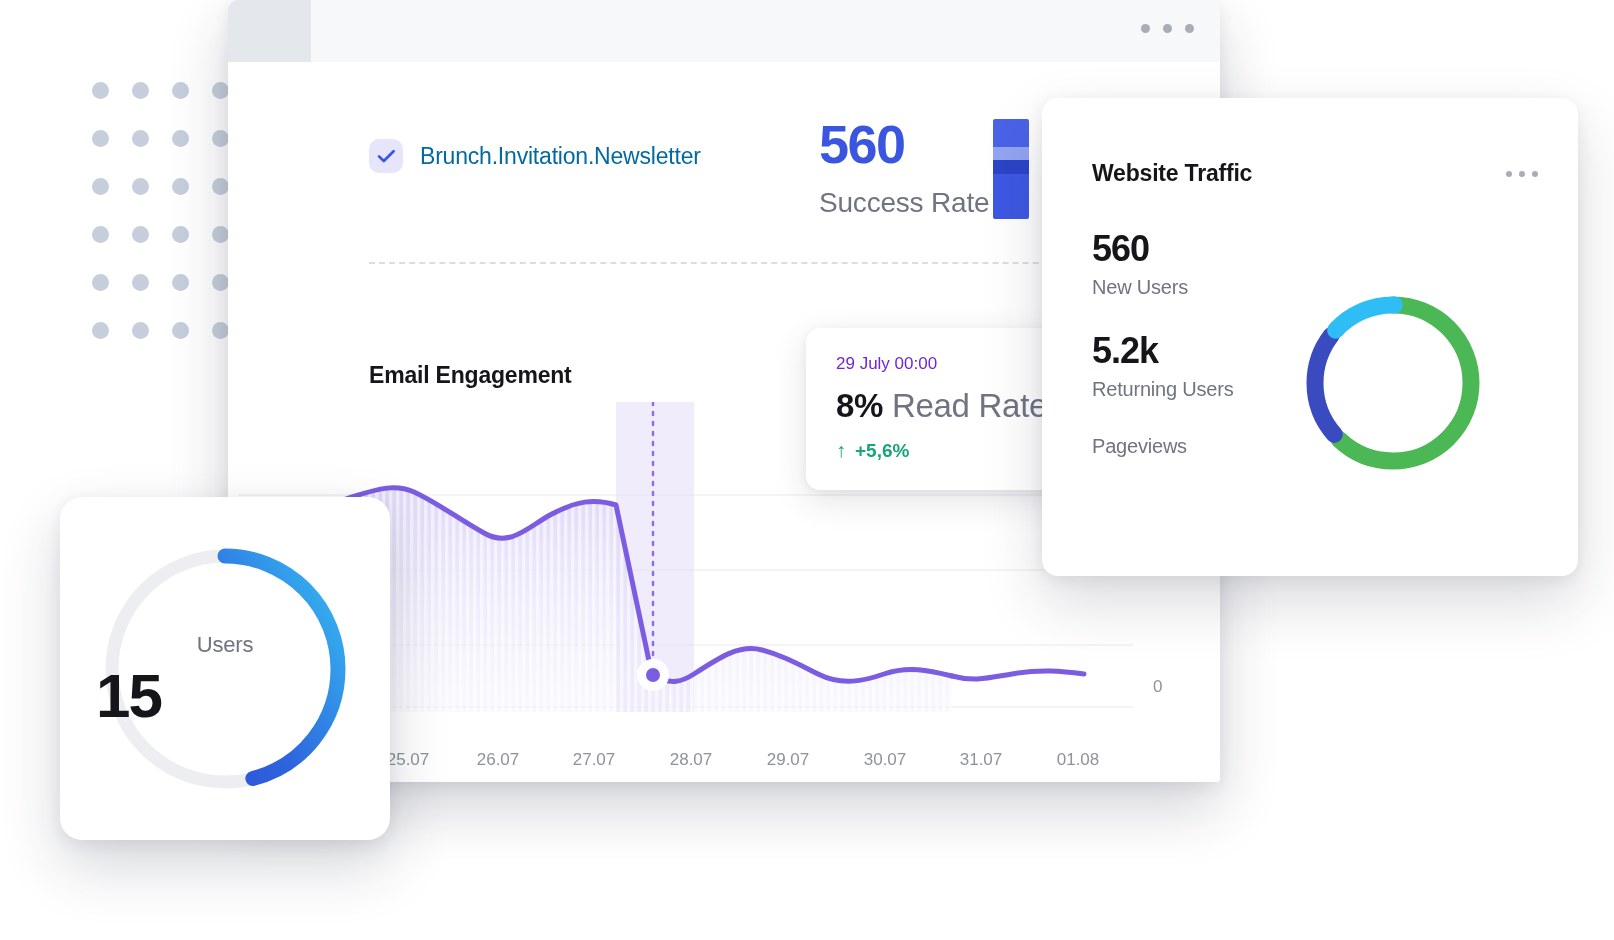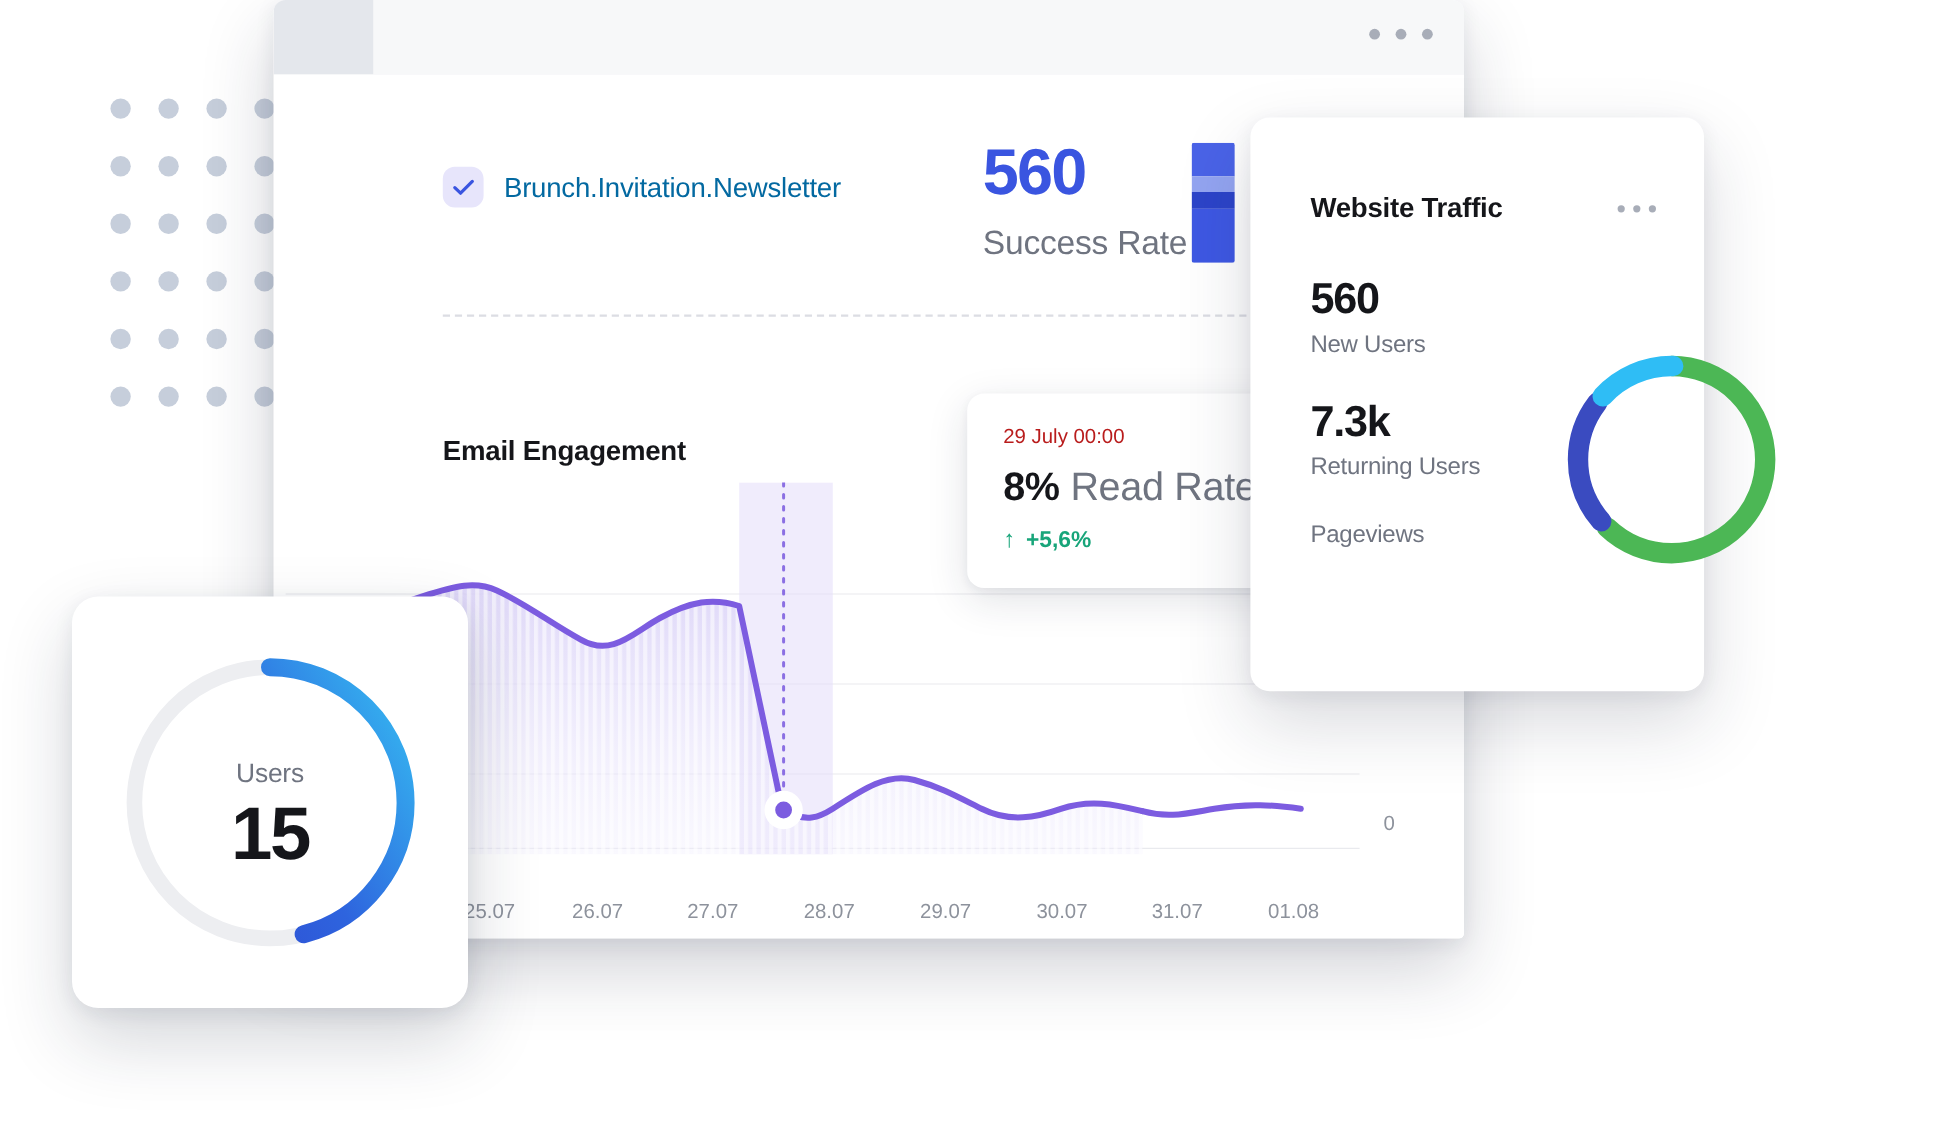--- a/index.html
+++ b/index.html
@@ -215,21 +215,21 @@
     width: 300px;
     padding: 26px 30px 28px 30px;
     background: #ffffff;
     border-radius: 14px;
     box-shadow: 0 10px 34px rgba(28,35,60,0.13), 0 2px 8px rgba(28,35,60,0.06);
     z-index: 6;
     box-sizing: border-box;
   }
   #tooltip-date {
     font-size: 17px;
-    color: #b91c1c;
+    color: #6d28d9;
   }
   #tooltip-main {
     margin-top: 13px;
     font-size: 33px;
     color: #6f7480;
     letter-spacing: -0.3px;
     white-space: nowrap;
   }
   #tooltip-main b {
     color: #15161a;
@@ -244,21 +244,21 @@
     align-items: center;
     gap: 9px;
   }
   #tooltip-delta .arrow { font-size: 20px; font-weight: 400; }
 
   
   #website-traffic-card {
     position: absolute;
     left: 1042px;
     top: 98px;
-    width: 378px;
+    width: 536px;
     height: 478px;
     background: #ffffff;
     border-radius: 16px;
     box-shadow: 0 26px 60px rgba(28,35,60,0.17), 0 4px 16px rgba(28,35,60,0.07);
     z-index: 8;
   }
   #traffic-header {
     position: absolute;
     left: 50px;
     top: 62px;
@@ -338,21 +338,20 @@
     top: 92px;
     text-align: center;
     font-size: 22px;
     color: #6f7480;
     letter-spacing: -0.2px;
   }
   #clicks-value {
     position: absolute;
     left: 0; right: 0;
     top: 125px;
-    text-align: center;
     font-size: 62px;
     font-weight: 700;
     color: #15161a;
     letter-spacing: -2px;
     line-height: 1;
   }
 </style>
 </head>
 <body>
 
@@ -525,21 +524,21 @@
       <i></i>
     </span>
   </div>
 
   <div id="traffic-stats">
     <div class="stat-block">
       <div class="stat-value">560</div>
       <div class="stat-label">New Users</div>
     </div>
     <div class="stat-block">
-      <div class="stat-value">7.3k</div>
+      <div class="stat-value">5.2k</div>
       <div class="stat-label">Returning Users</div>
     </div>
     <div class="stat-block">
       <div class="stat-label">Pageviews</div>
     </div>
   </div>
 
   <div id="traffic-donut">
     <svg width="186" height="186" viewBox="0 0 186 186">
       <g transform="rotate(-90 93 93)" fill="none" stroke-width="17" stroke-linecap="round">

